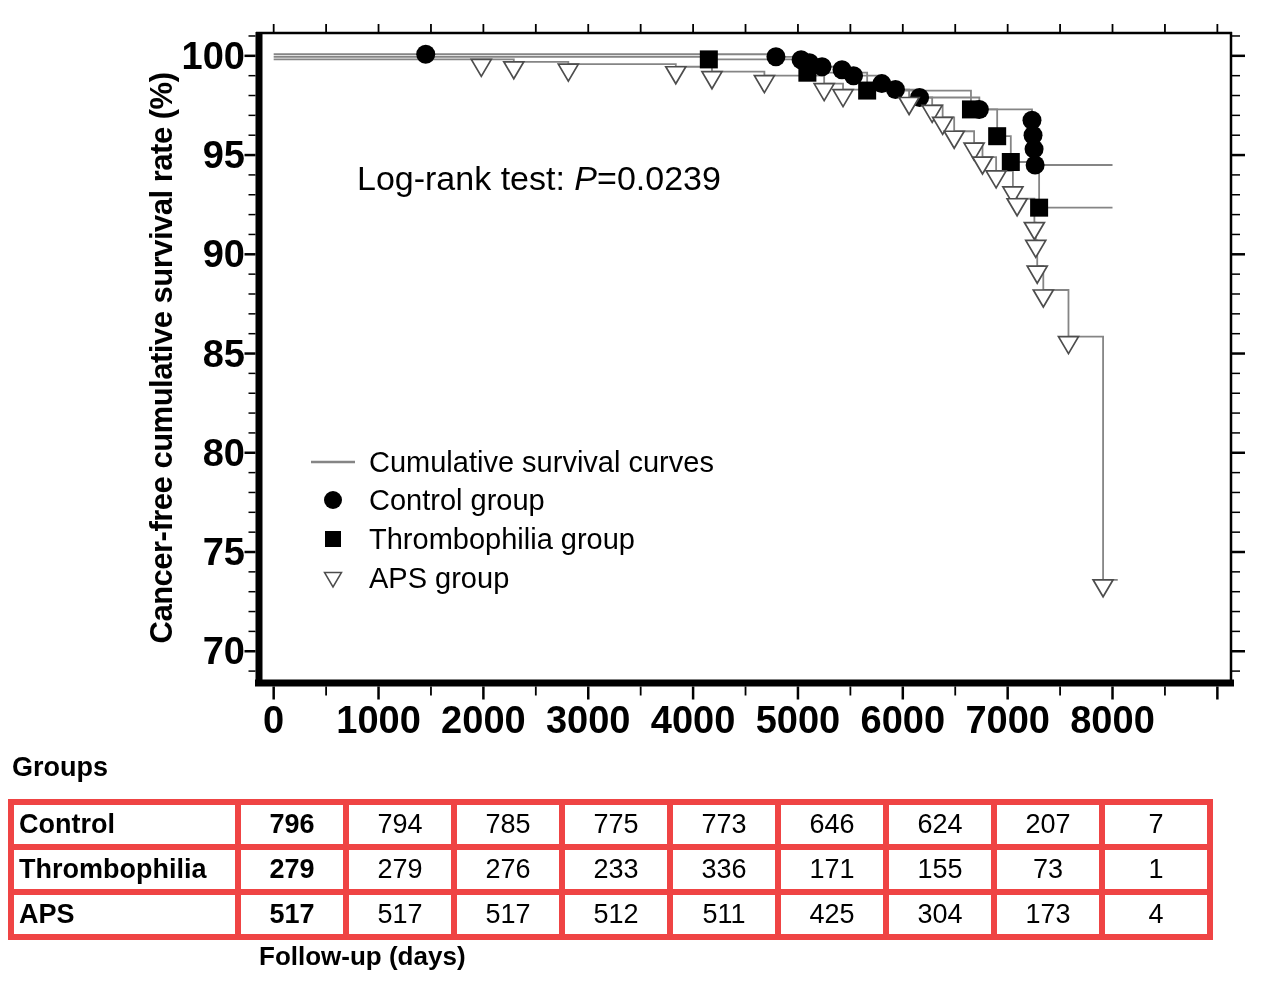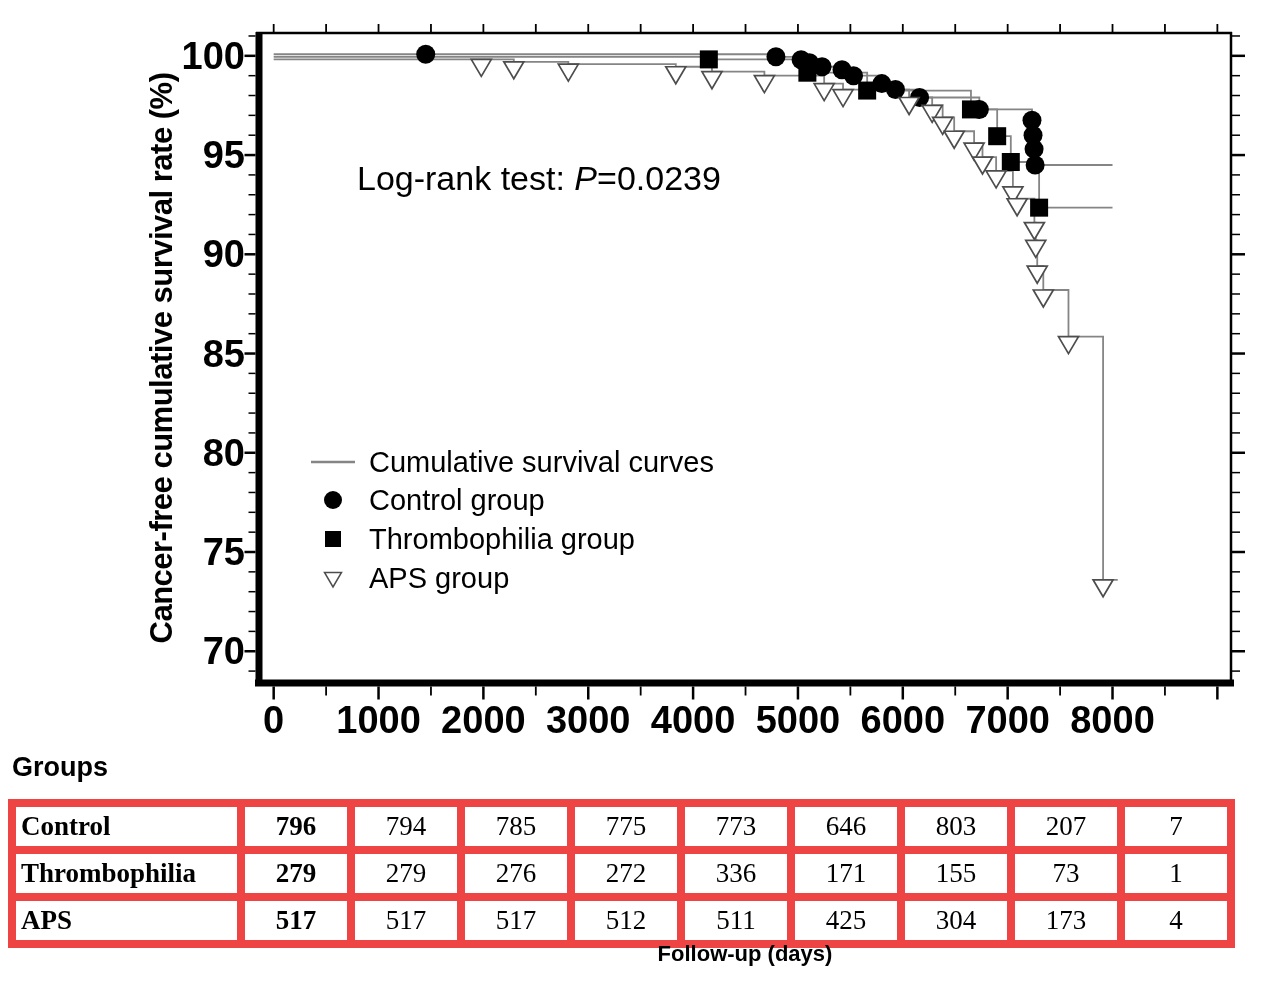--- a/index.html
+++ b/index.html
@@ -11,27 +11,27 @@
   .tick-label{font-size:38px;font-weight:700;}
   .axis-title-y{font-size:31px;font-weight:700;}
   .legend-label{font-size:29px;}
   .annotation{font-size:34px;}
   .risk-header{position:absolute;top:752px;left:0;width:1280px;height:40px;
     font-size:27px;font-weight:700;}
   .risk-header .groups-h{position:absolute;left:12px;top:0;text-align:center;}
   .risk-header .nfollow-h{position:absolute;left:238px;top:0;}
   table.risk{position:absolute;top:799px;left:8px;border-collapse:collapse;
     border:3px solid #000;table-layout:fixed;}
-  table.risk td{border:8px solid #ef4444;height:39px;font-size:27px;text-align:center;
-    padding:0;overflow:hidden;white-space:nowrap;font-family:Liberation Serif, serif;}
+  table.risk td{border:6px solid #ef4444;height:39px;font-size:27px;text-align:center;
+    padding:0;overflow:hidden;white-space:nowrap;}
   table.risk td.group-name{width:216px;text-align:left;font-weight:700;padding-left:5px;}
   table.risk td.val{width:102px;}
   table.risk td.n-first{font-weight:700;}
-  .xlabel{position:absolute;top:941px;left:259px;width:972px;text-align:center;
-    font-size:22px;font-weight:700;}
+  .xlabel{position:absolute;top:941px;left:259px;width:972px;text-align:left;
+    font-size:26px;font-weight:700;}
 </style>
 </head>
 <body>
 
 <div class="figure">
 
   <svg id="chart" width="1280" height="745" viewBox="0 0 1280 745">
       <g>
         <line x1="256" y1="33" x2="1232" y2="33" stroke="#000000" stroke-width="2.5"></line>
         <line x1="1231" y1="32" x2="1231" y2="683" stroke="#000000" stroke-width="2.5"></line>
@@ -251,30 +251,30 @@
   <table class="risk">
     <tbody id="risk-body">
         <tr>
           <td class="group-name">Control</td>
           <td class="val n-first">796</td>
           <td class="val">794</td>
           <td class="val">785</td>
           <td class="val">775</td>
           <td class="val">773</td>
           <td class="val">646</td>
-          <td class="val">803</td>
+          <td class="val">624</td>
           <td class="val">207</td>
           <td class="val">7</td>
         </tr>
         <tr>
           <td class="group-name">Thrombophilia</td>
           <td class="val n-first">279</td>
           <td class="val">279</td>
           <td class="val">276</td>
-          <td class="val">272</td>
+          <td class="val">233</td>
           <td class="val">336</td>
           <td class="val">171</td>
           <td class="val">155</td>
           <td class="val">73</td>
           <td class="val">1</td>
         </tr>
         <tr>
           <td class="group-name">APS</td>
           <td class="val n-first">517</td>
           <td class="val">517</td>

